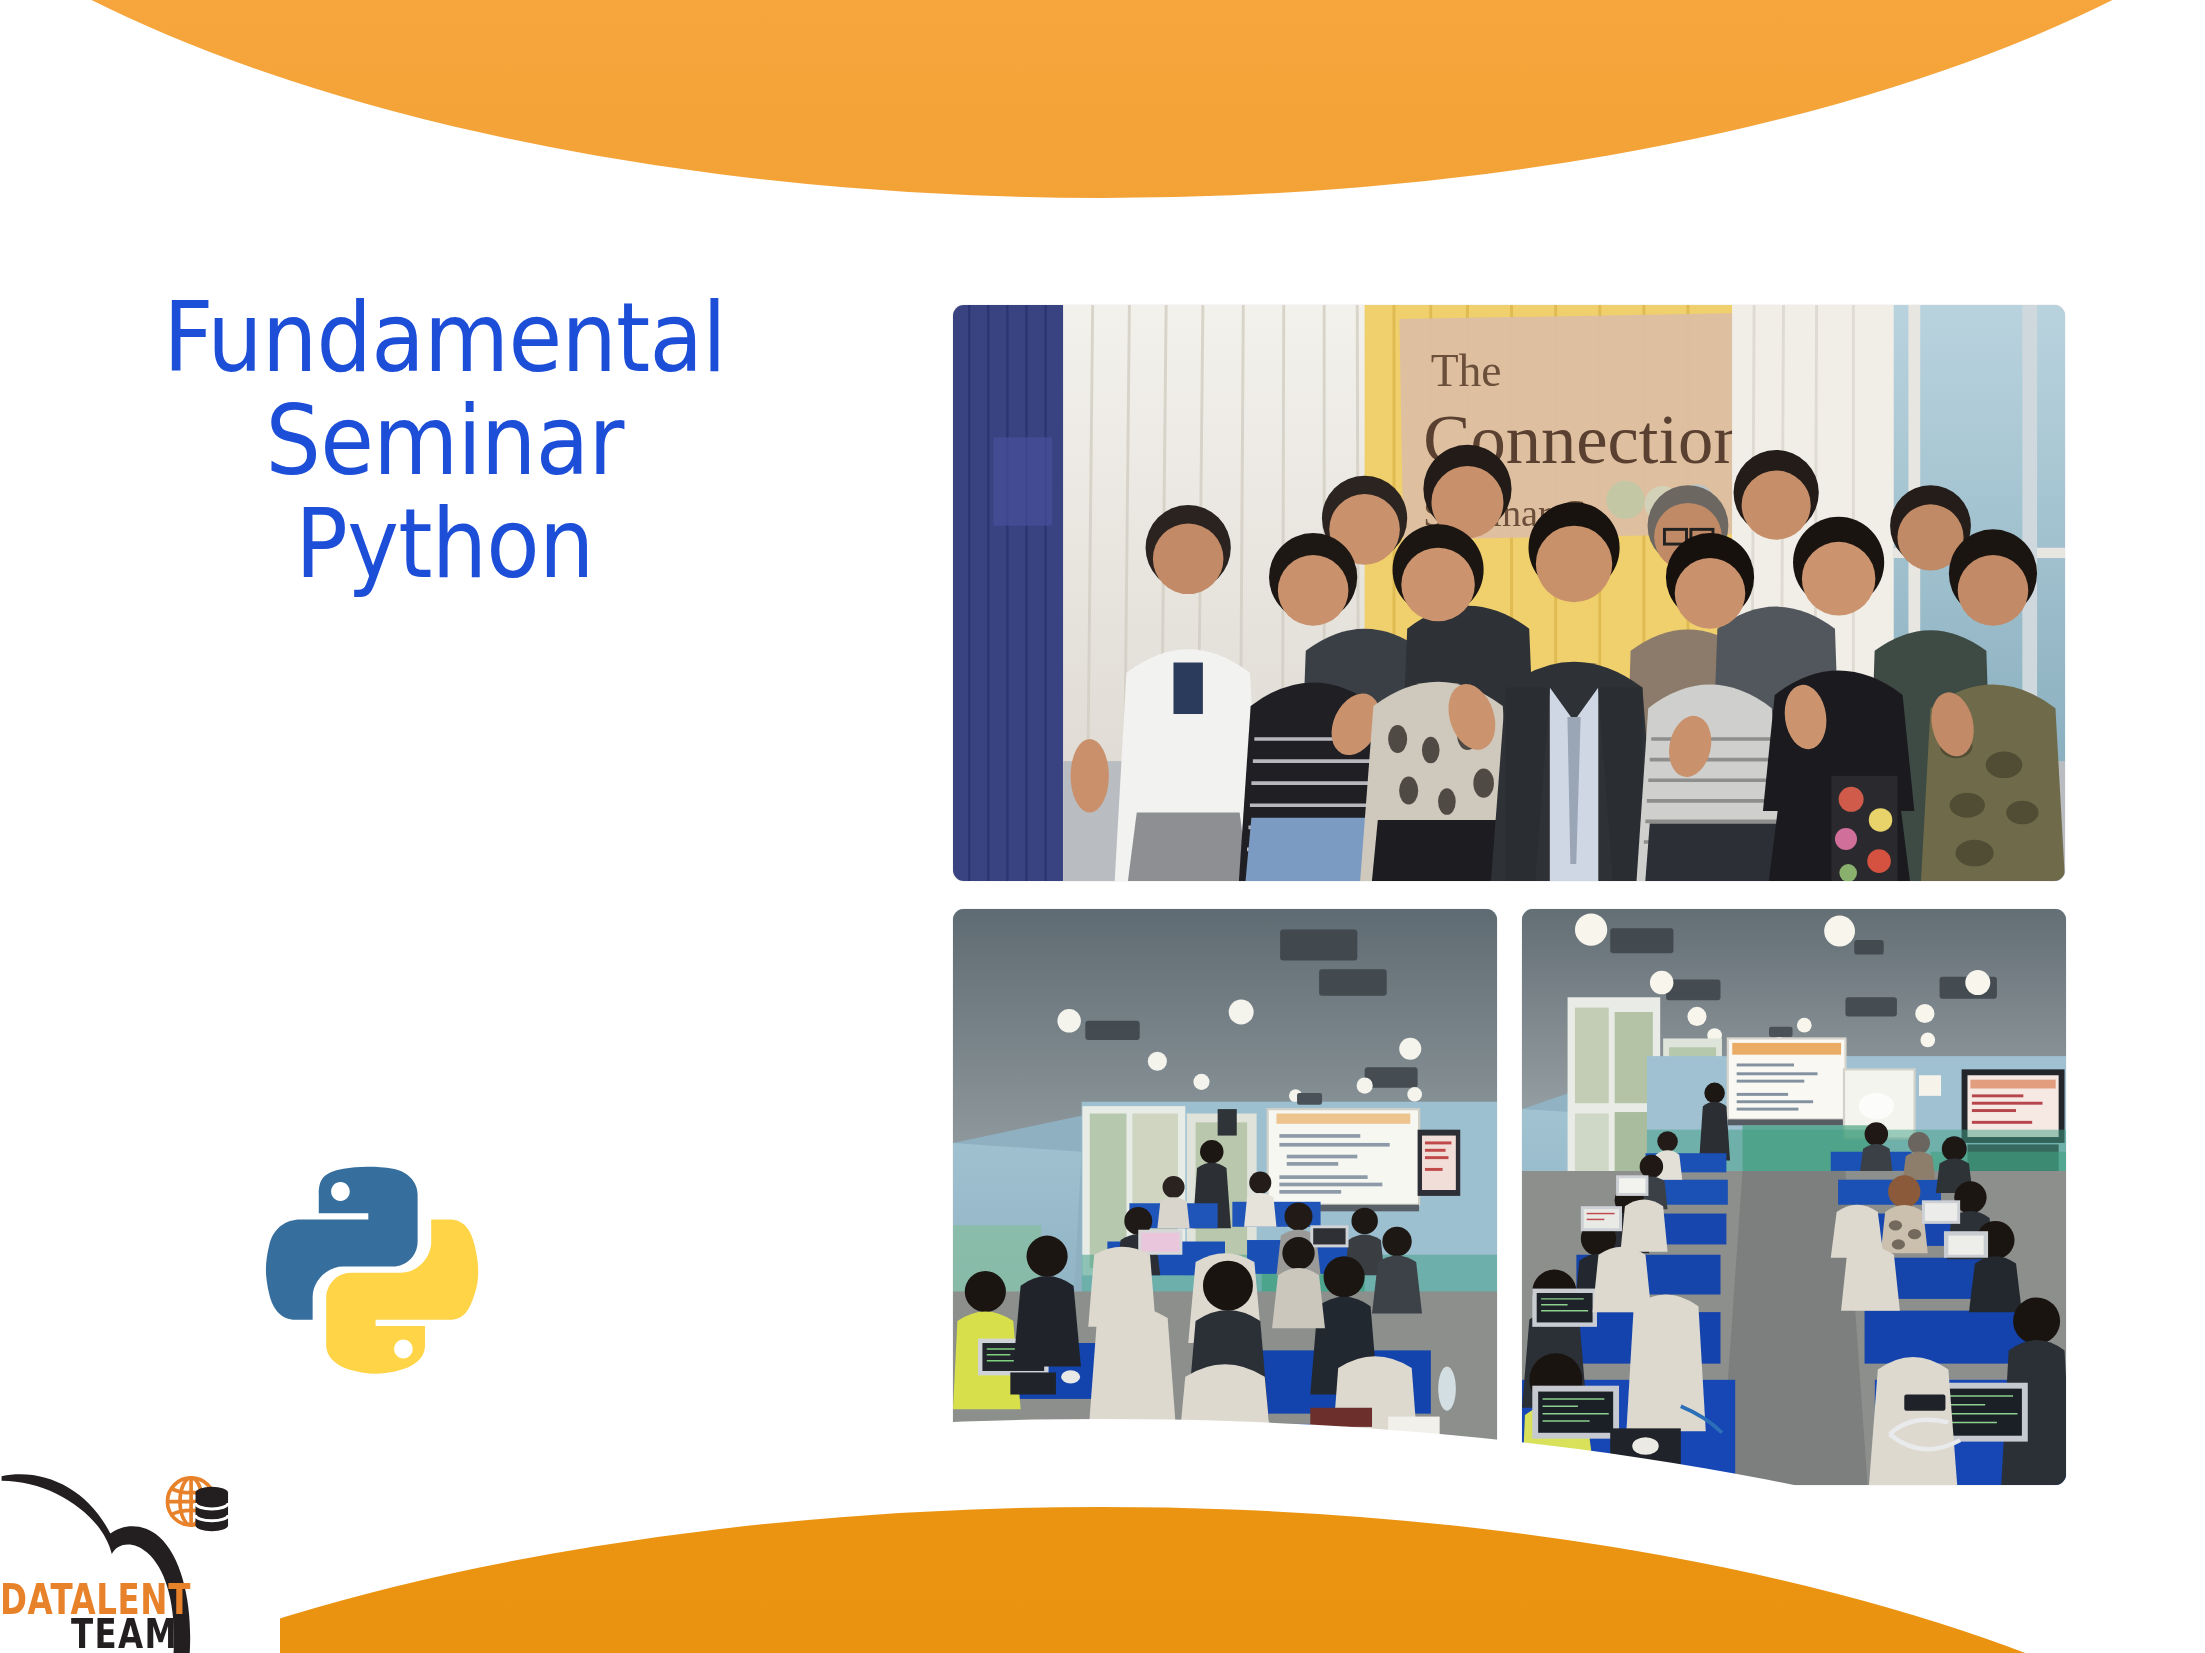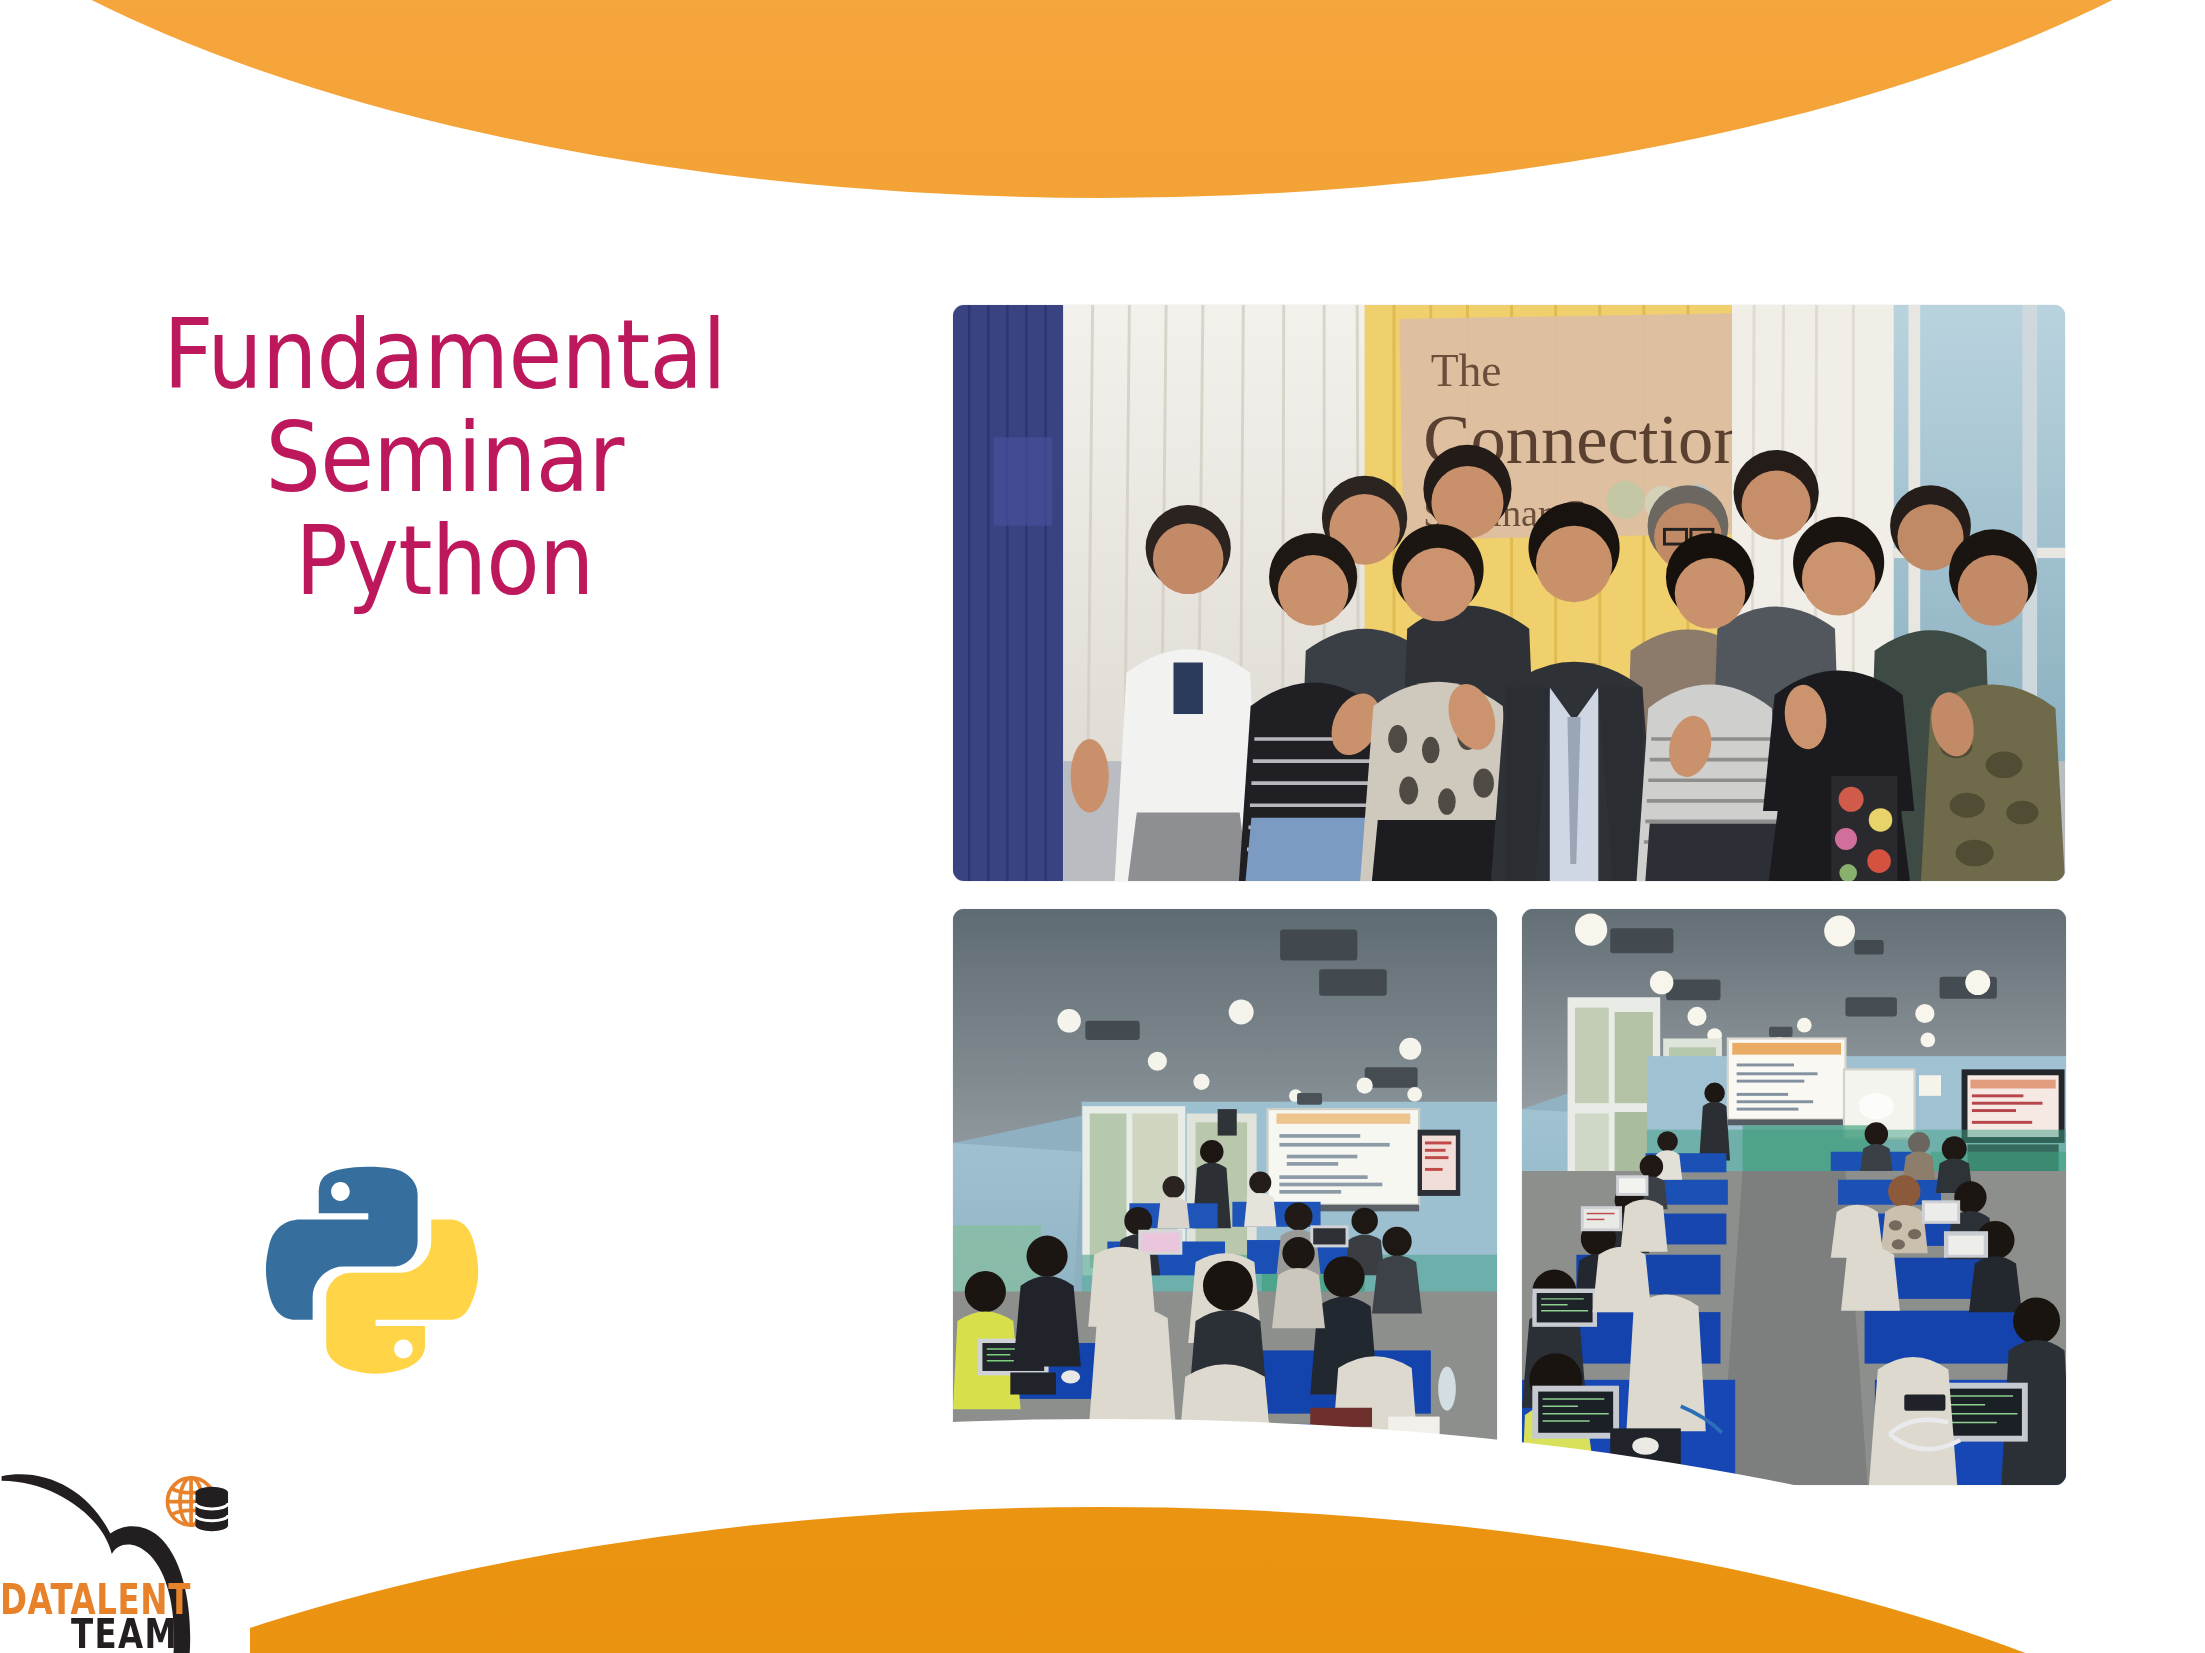--- a/index.html
+++ b/index.html
@@ -52,42 +52,43 @@
   }
   .band-bottom .orange{
     position:absolute;left:-221px;top:103px;
     width:2646px;height:1029px;
     border-radius:50% / 50%;
     background:linear-gradient(0deg,#e98c0b 0%,#e9900f 55%,#eb9412 100%);
   }
 
   
   .title-block{
-    position:absolute;left:55px;top:304px;width:779px;
+    position:absolute;left:55px;top:287px;width:779px;
     text-align:center;
-    color:#be185d;
+    color:#1d4ed8;
     font-family:"DejaVu Sans Condensed","Liberation Sans Narrow","Liberation Sans", sans-serif;
     font-stretch:condensed;
     font-size:97px;
     line-height:1.06;
     font-weight:400;
     letter-spacing:-0.7px;
   }
   .title-block .tline{display:block;white-space:nowrap;}
 
   
   .pylogo{
     position:absolute;left:254px;top:1154px;width:228px;height:228px;
   }
 
   
   .brand{
     position:absolute;left:0px;top:1463px;width:250px;height:191px;
     background:#ffffff;
     overflow:visible;
+    padding-left:30px;
   }
   .brand .swoosh{position:absolute;left:0;top:0;width:250px;height:191px;}
   .brand .globe{position:absolute;left:163px;top:8.8px;width:68px;height:71px;}
   .brand .word-datalent{
     position:absolute;left:0px;top:112px;width:221px;
     text-align:left;
     font-family:"DejaVu Sans Condensed","Liberation Sans Narrow","Liberation Sans", sans-serif;
     font-weight:bold;font-size:42px;letter-spacing:0.7px;
     color:#e8822a;
     transform:scaleX(0.86);transform-origin:left center;

